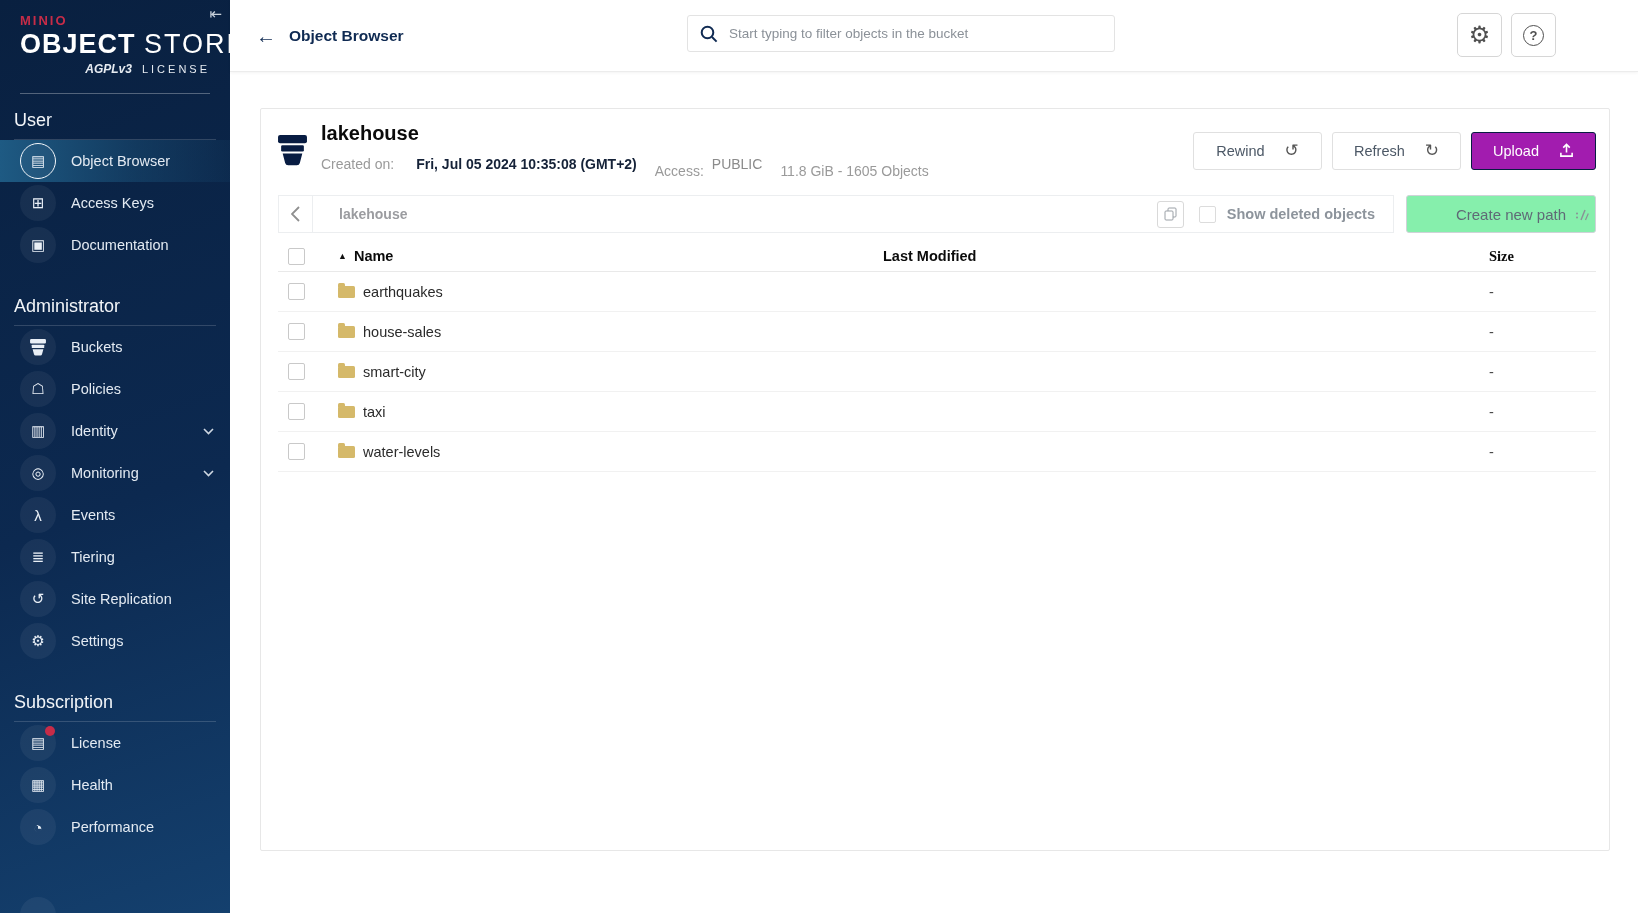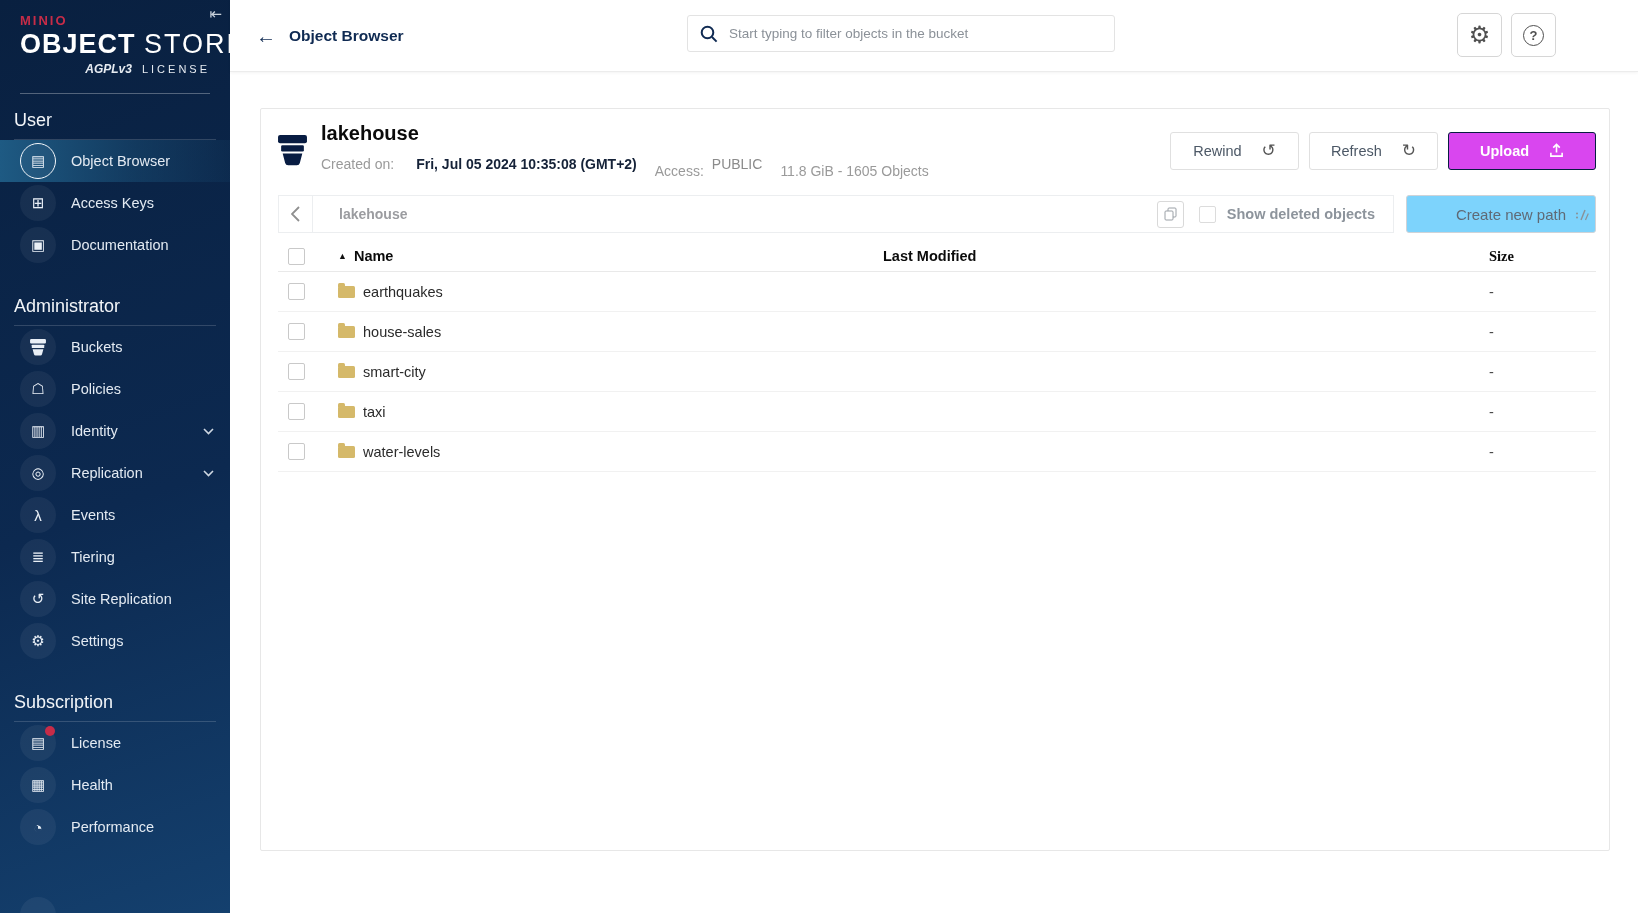--- a/index.html
+++ b/index.html
@@ -60,37 +60,37 @@
   .bucket-title { font-size:20px; font-weight:700; color:#0b0b0b; line-height:1.15; }
   .bucket-meta { display:flex; align-items:center; font-size:14px; color:#9a9a9a; margin-top:4px; }
   .meta-strong { font-weight:700; color:#152238; margin-left:22px; }
   .meta-gap { margin-left:18px;margin-top:14px; }
   .meta-public { font-weight:400; color:#8b8b8b; margin-left:8px; }
   .bucket-actions { margin-left:auto; display:flex; gap:10px; align-items:center; }
   .btn { height:38px; border:1px solid #e0e0e0; border-radius:3px; background:#fff; font-family:inherit;
          font-size:14.5px; color:#4c5866; display:flex; align-items:center; justify-content:center; gap:20px;
          cursor:pointer; }
   .btn-rewind, .btn-refresh { width:129px; }
-  .btn-upload { width:148px; background:#d946ef; border-color:#081c42; color:#fff;font-weight:bold; }
+  .btn-upload { width:125px; background:#a21caf; border-color:#081c42; color:#fff; }
   .spin-glyph { font-size:17px; color:#555; line-height:1; }
 
   
   .pathbar-row { display:flex; align-items:center; gap:12px; margin-top:6px; }
   .pathbar { flex:1; height:38px; border:1px solid #eceef0; background:#fff; display:flex; align-items:center; }
   .path-back { width:34px; align-self:stretch; border-right:1px solid #eceef0; display:flex; align-items:center;
                justify-content:center; cursor:pointer; }
   .path-text { margin-left:26px; font-size:14px; font-weight:700; color:#9b9ca0; flex:1; }
   .copy-btn { width:27px; height:27px; border:1px solid #d9d9d9; border-radius:3px; background:#fff;
               display:flex; align-items:center; justify-content:center; cursor:pointer; margin-right:15px; }
   .checkbox { width:17px; height:17px; border:1px solid #c9c9c9; border-radius:2px; background:#fff;
               display:inline-block; cursor:pointer; flex-shrink:0; }
   .show-deleted { display:flex; align-items:center; gap:11px; margin-right:18px; cursor:pointer; }
   .show-deleted .checkbox { border-color:#dcdcdc; }
   .show-deleted-label { font-size:14.5px; font-weight:700; color:#8d949c; }
-  .create-path-btn { width:190px; height:38px; border:1px solid #cfd3d8; border-radius:3px; background:#7dd3fc;
+  .create-path-btn { width:190px; height:38px; border:1px solid #cfd3d8; border-radius:3px; background:#86efac;
                      font-family:inherit; font-size:15px; color:#5f6a76; display:flex; align-items:center;
                      justify-content:center; gap:9px; cursor:pointer;padding-left:43px; }
 
   
   .table { margin-top:8px; }
   .trow { display:grid; grid-template-columns:60px 545px 606px 1fr; align-items:center; height:40px;
           border-bottom:1px solid #f1f1f1; font-size:14.5px; color:#2b2b2b; }
   .trow.thead { height:31px; border-bottom:1px solid #e9e9e9; font-weight:700; color:#0b0b0b; }
   .c-check { padding-left:10px; display:flex; align-items:center; }
   .c-name { display:flex; align-items:center; }
@@ -151,21 +151,21 @@
         <span class="nav-icon">▥</span>
         <span class="nav-label">Identity</span>
         <span class="nav-chevron">
           <svg width="11" height="7" viewBox="0 0 11 7">
             <polyline points="1,1 5.5,5.5 10,1" stroke="#cfd8e2" stroke-width="1.6" fill="none"></polyline>
           </svg>
         </span>
       </div>
       <div class="nav-item">
         <span class="nav-icon">◎</span>
-        <span class="nav-label">Replication</span>
+        <span class="nav-label">Monitoring</span>
         <span class="nav-chevron">
           <svg width="11" height="7" viewBox="0 0 11 7">
             <polyline points="1,1 5.5,5.5 10,1" stroke="#cfd8e2" stroke-width="1.6" fill="none"></polyline>
           </svg>
         </span>
       </div>
       <div class="nav-item">
         <span class="nav-icon">λ</span>
         <span class="nav-label">Events</span>
       </div>

